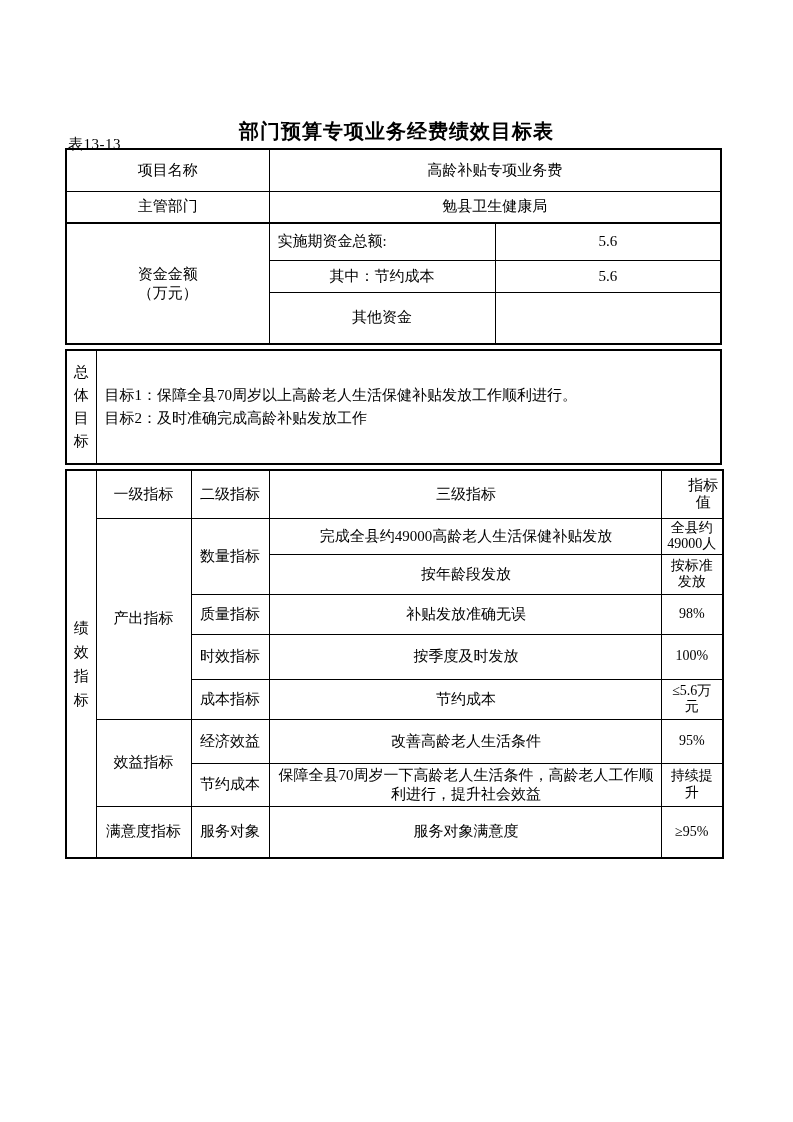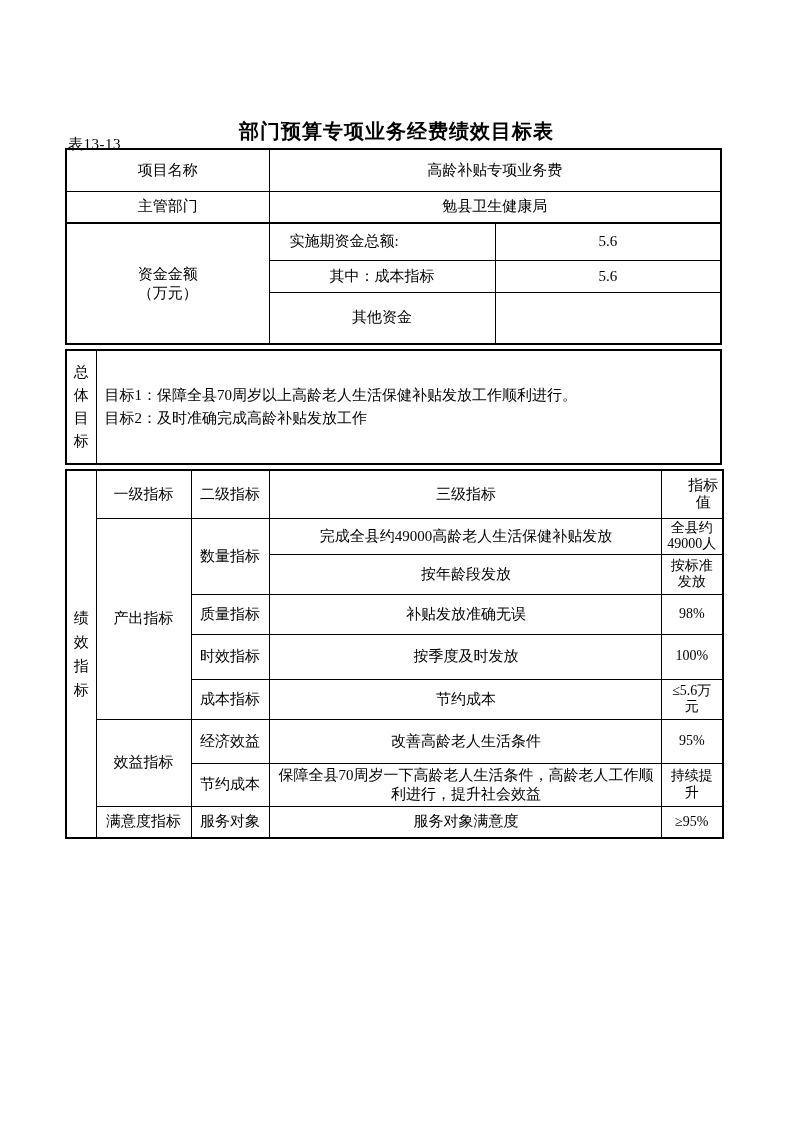--- a/index.html
+++ b/index.html
@@ -37,21 +37,21 @@
   
   .t-info .lbl { width: 203px; }
   .t-info .mid { width: 262px; }
   .t-info .val { width: 192px; }
   .row-h42 { height: 42px; }
   .row-h36 { height: 32px; }
   .row-h37 { height: 37px; }
   .row-h40 { height: 52px; }
   .thickb { border-bottom: 2px solid #000; }
   .pre { white-space: pre-line; }
-  .left { text-align: left; padding-left: 20px; }
+  .left { text-align: left; padding-left: 8px; }
 
   
   .t-goal .vcol { width: 30px; padding: 0 1px; line-height: 1.55; }
   .t-goal .goal-cell { text-align: left; vertical-align: middle; padding: 4px 6px 4px 8px; }
   .t-goal td { height: 114px; }
   .goal-line { line-height: 1.55; }
 
   
   .t-ind .c0 { width: 30px; padding: 0 1px; line-height: 1.6; }
   .t-ind .c1 { width: 95px; }
@@ -59,21 +59,21 @@
   .t-ind .c3 { width: 392px; text-align: center; padding-left: 6px; }
   .t-ind .c4 { width: 62px; font-size: 14px; line-height: 1.18; padding: 1px 1px; }
   .hdr { height: 48px; }
   .r1 { height: 36px; }
   .r2 { height: 40px; }
   .r3 { height: 40px; }
   .r4 { height: 45px; }
   .r5 { height: 40px; }
   .r6 { height: 44px; }
   .r7 { height: 40px; }
-  .r8 { height: 32px; }
+  .r8 { height: 52px; }
 </style>
 </head>
 <body>
 
 <div class="doc">
 
   <div class="sheet-label">表13-13</div>
 
   <div class="doc-title">部门预算专项业务经费绩效目标表</div>
 
@@ -89,21 +89,21 @@
         <td class="lbl thickb">主管部门</td>
         <td colspan="2" class="thickb">勉县卫生健康局</td>
       </tr>
       <tr class="row-h37">
         <td class="lbl pre" rowspan="3">资金金额
 （万元）</td>
         <td class="mid left">实施期资金总额:</td>
         <td class="val">5.6</td>
       </tr>
       <tr class="row-h36">
-        <td class="mid">其中：成本指标</td>
+        <td class="mid">其中：节约成本</td>
         <td class="val">5.6</td>
       </tr>
       <tr class="row-h40">
         <td class="mid">其他资金</td>
         <td class="val"></td>
       </tr>
     </tbody>
       </table>
 
     <div class="gap"></div>

